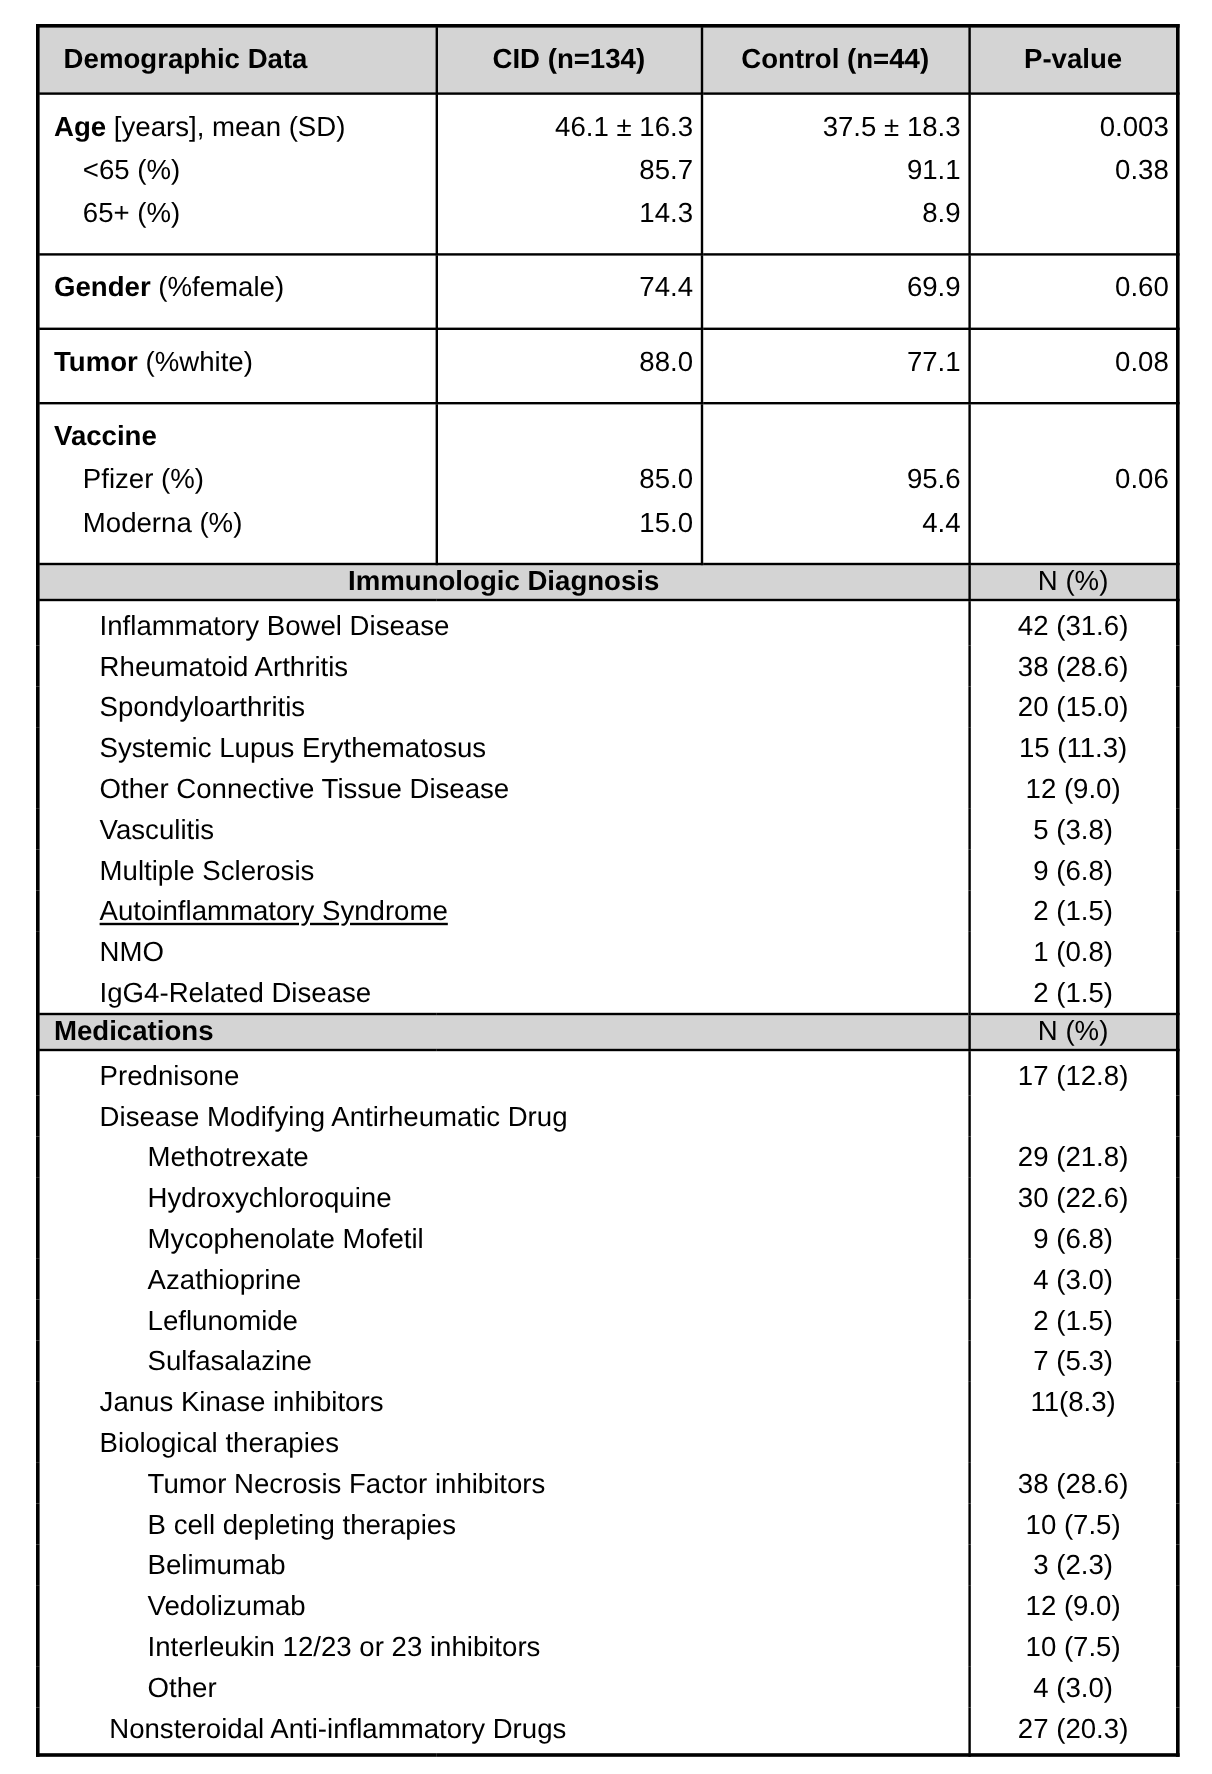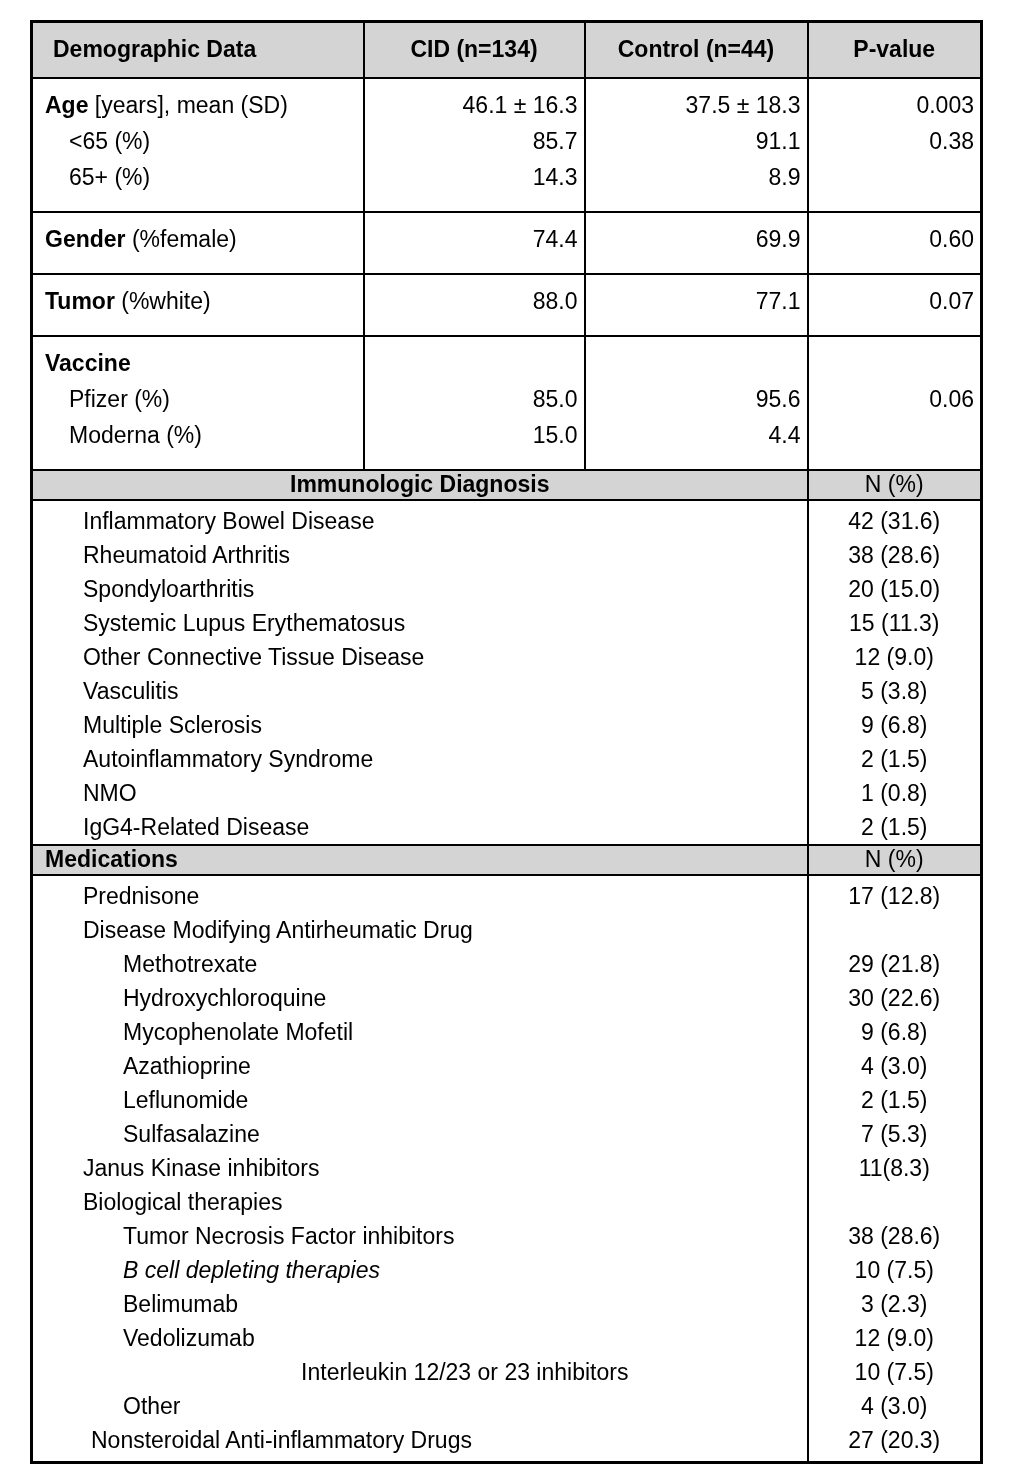--- a/index.html
+++ b/index.html
@@ -137,21 +137,21 @@
         <td class="label-cell">
           <div class="line" style="padding-left: 0px;"><b>Tumor</b><span> (%white)</span></div>
         </td>
         <td class="value-cell">
           <div class="line">88.0</div>
         </td>
         <td class="value-cell">
           <div class="line">77.1</div>
         </td>
         <td class="value-cell">
-          <div class="line">0.07</div>
+          <div class="line">0.08</div>
         </td>
       </tr>
       <tr class="demo-row">
         <td class="label-cell">
           <div class="line" style="padding-left: 0px;"><b>Vaccine</b><span></span></div>
           <div class="line" style="padding-left: 24px;"><b></b><span>Pfizer (%)</span></div>
           <div class="line" style="padding-left: 24px;"><b></b><span>Moderna (%)</span></div>
         </td>
         <td class="value-cell">
           <div class="line"></div>
@@ -199,21 +199,21 @@
       </tr>
       <tr class="item-row">
         <td class="item-label" colspan="3" style="padding-left: 50px;">Vasculitis</td>
         <td class="item-value">5 (3.8)</td>
       </tr>
       <tr class="item-row">
         <td class="item-label" colspan="3" style="padding-left: 50px;">Multiple Sclerosis</td>
         <td class="item-value">9 (6.8)</td>
       </tr>
       <tr class="item-row">
-        <td class="item-label" colspan="3" style="padding-left: 50px;">Autoinflammatory Syndrome</td>
+        <td class="item-label" colspan="3" style="padding-left: 50px; text-decoration: underline;">Autoinflammatory Syndrome</td>
         <td class="item-value">2 (1.5)</td>
       </tr>
       <tr class="item-row">
         <td class="item-label" colspan="3" style="padding-left: 50px;">NMO</td>
         <td class="item-value">1 (0.8)</td>
       </tr>
       <tr class="item-row">
         <td class="item-label" colspan="3" style="padding-left: 50px;">IgG4-Related Disease</td>
         <td class="item-value">2 (1.5)</td>
       </tr>
@@ -263,33 +263,33 @@
       </tr>
       <tr class="item-row">
         <td class="item-label" colspan="3" style="padding-left: 50px;">Biological therapies</td>
         <td class="item-value"></td>
       </tr>
       <tr class="item-row">
         <td class="item-label" colspan="3" style="padding-left: 90px;">Tumor Necrosis Factor inhibitors</td>
         <td class="item-value">38 (28.6)</td>
       </tr>
       <tr class="item-row">
-        <td class="item-label" colspan="3" style="padding-left: 90px; font-style: italic;">B cell depleting therapies</td>
+        <td class="item-label" colspan="3" style="padding-left: 90px;">B cell depleting therapies</td>
         <td class="item-value">10 (7.5)</td>
       </tr>
       <tr class="item-row">
         <td class="item-label" colspan="3" style="padding-left: 90px;">Belimumab</td>
         <td class="item-value">3 (2.3)</td>
       </tr>
       <tr class="item-row">
         <td class="item-label" colspan="3" style="padding-left: 90px;">Vedolizumab</td>
         <td class="item-value">12 (9.0)</td>
       </tr>
       <tr class="item-row">
-        <td class="item-label" colspan="3" style="padding-left: 90px; text-align: center;">Interleukin 12/23 or 23 inhibitors</td>
+        <td class="item-label" colspan="3" style="padding-left: 90px;">Interleukin 12/23 or 23 inhibitors</td>
         <td class="item-value">10 (7.5)</td>
       </tr>
       <tr class="item-row">
         <td class="item-label" colspan="3" style="padding-left: 90px;">Other</td>
         <td class="item-value">4 (3.0)</td>
       </tr>
       <tr class="item-row">
         <td class="item-label" colspan="3" style="padding-left: 58px;">Nonsteroidal Anti-inflammatory Drugs</td>
         <td class="item-value">27 (20.3)</td>
       </tr>

